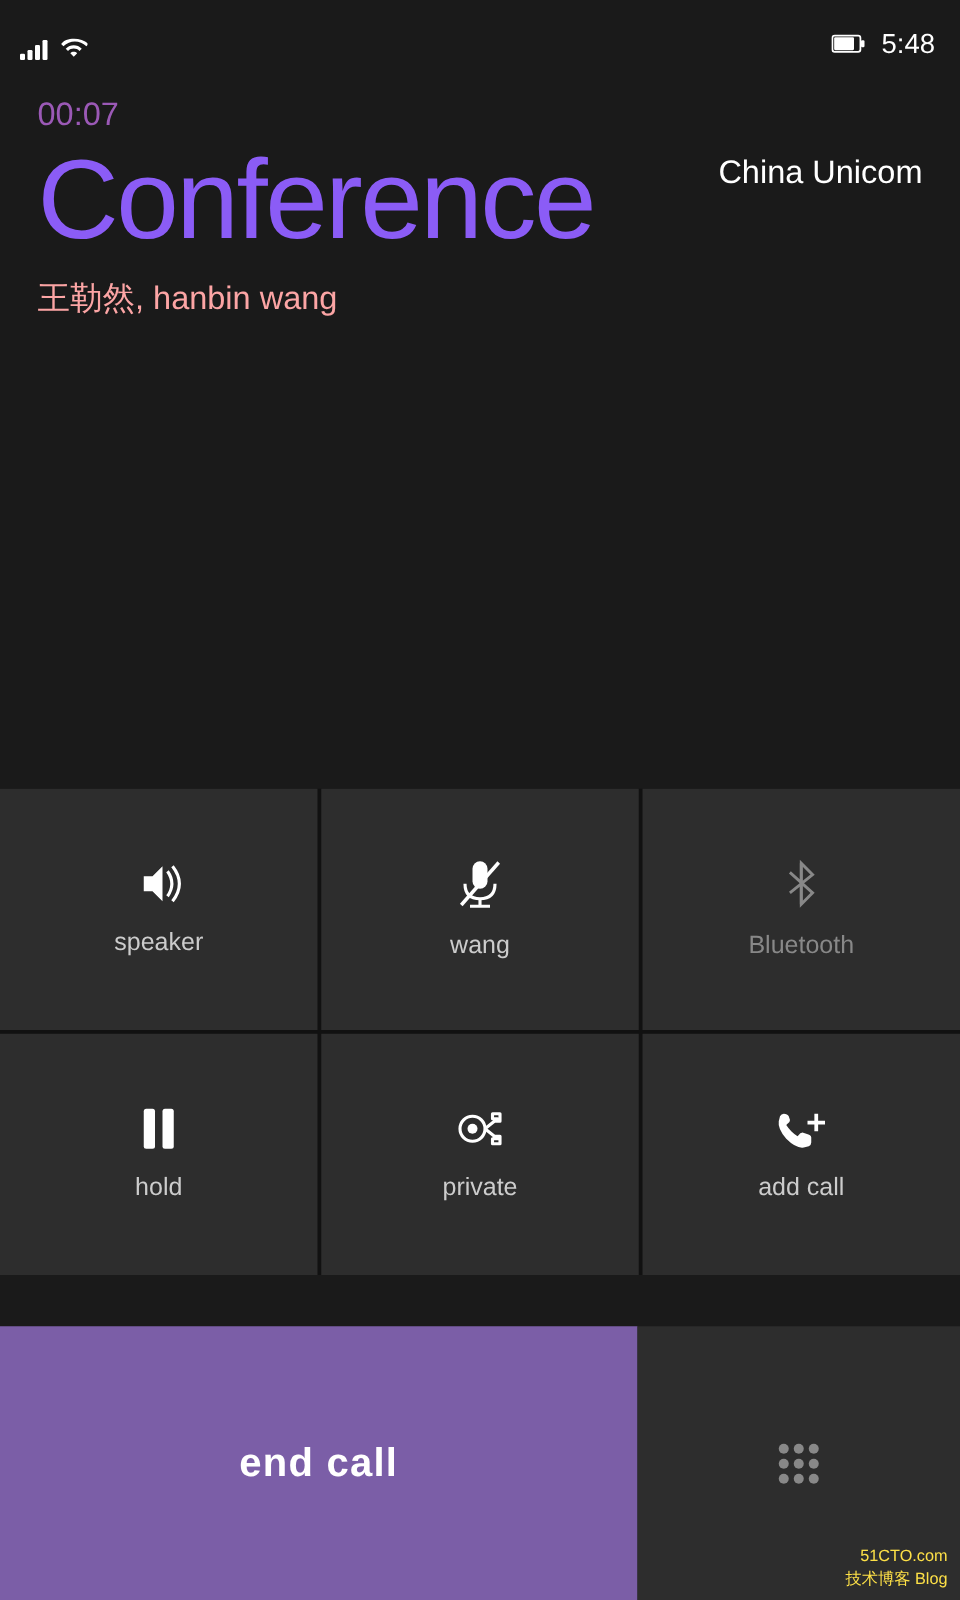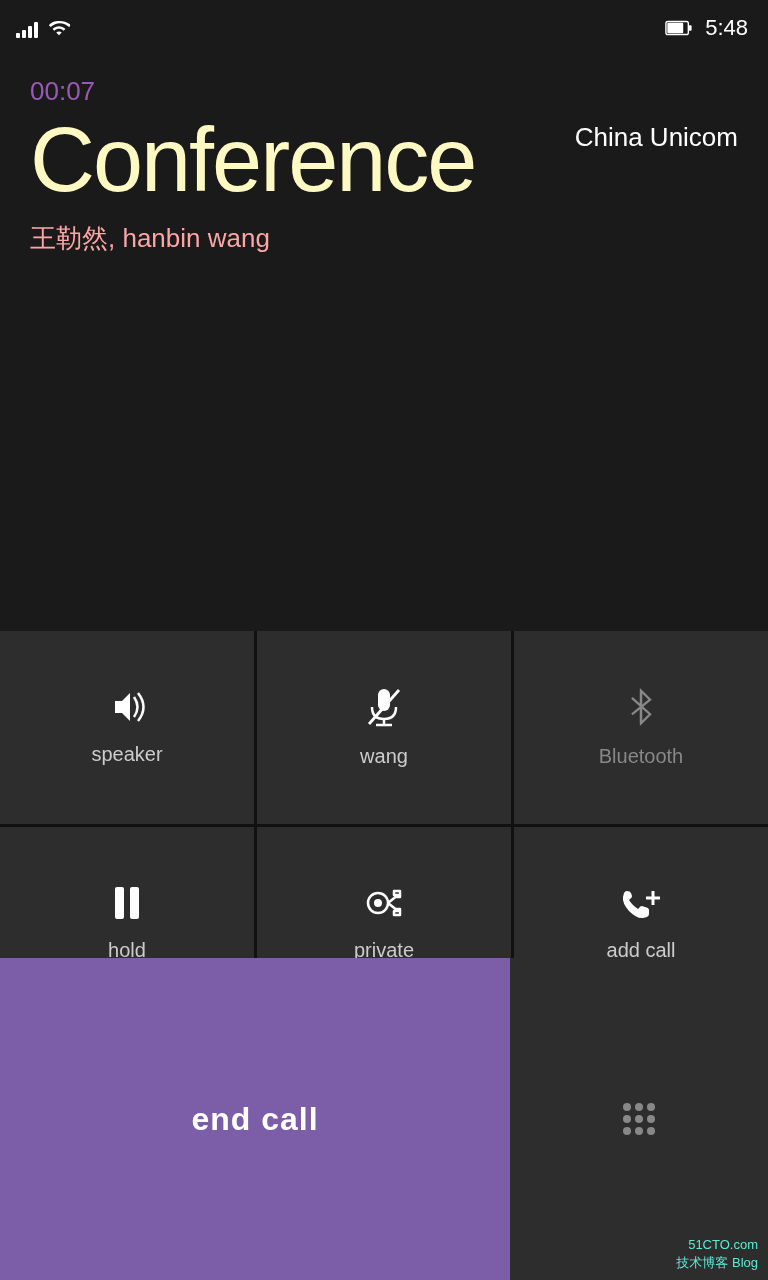--- a/index.html
+++ b/index.html
@@ -11,21 +11,21 @@
       font-family: 'Segoe UI', Arial, sans-serif;
       color: #ffffff;
       overflow: hidden;
       position: relative;
     }
 
     
     .status-bar {
       display: flex;
       justify-content: space-between;
-      align-items: center;
+      align-items: flex-end;
       padding: 8px 20px 8px 16px;
       height: 56px;
     }
 
     .status-left {
       display: flex;
       align-items: center;
       gap: 10px;
     }
 
@@ -101,21 +101,21 @@
       top: 122px;
       right: 30px;
       font-size: 26px;
       font-weight: 300;
       color: white;
     }
 
     .call-type {
       font-size: 90px;
       font-weight: 200;
-      color: #fef9c3;
+      color: #8b5cf6;
       line-height: 1;
       margin-bottom: 16px;
       letter-spacing: -2px;
     }
 
     .participants {
       font-size: 26px;
       font-weight: 300;
       color: #fca5a5;
     }
@@ -163,21 +163,21 @@
     .control-btn.bluetooth-btn .btn-label {
       color: #888888;
     }
 
     
     .bottom-bar {
       position: absolute;
       bottom: 0;
       left: 0;
       right: 0;
-      height: 322px;
+      height: 219px;
       display: flex;
     }
 
     .end-call-btn {
       flex: 0 0 510px;
       background: #7b5ea7;
       border: none;
       color: white;
       font-size: 32px;
       font-weight: 600;
@@ -208,21 +208,21 @@
       background: #888;
       border-radius: 50%;
     }
 
     
     .watermark {
       position: absolute;
       bottom: 8px;
       right: 10px;
       font-size: 13px;
-      color: #5eead4;
+      color: #fde047;
       text-align: right;
       line-height: 1.4;
     }
   </style>
 </head>
 <body>
 
 <div class="status-bar">
   <div class="status-left">
     <div class="signal-bars">

